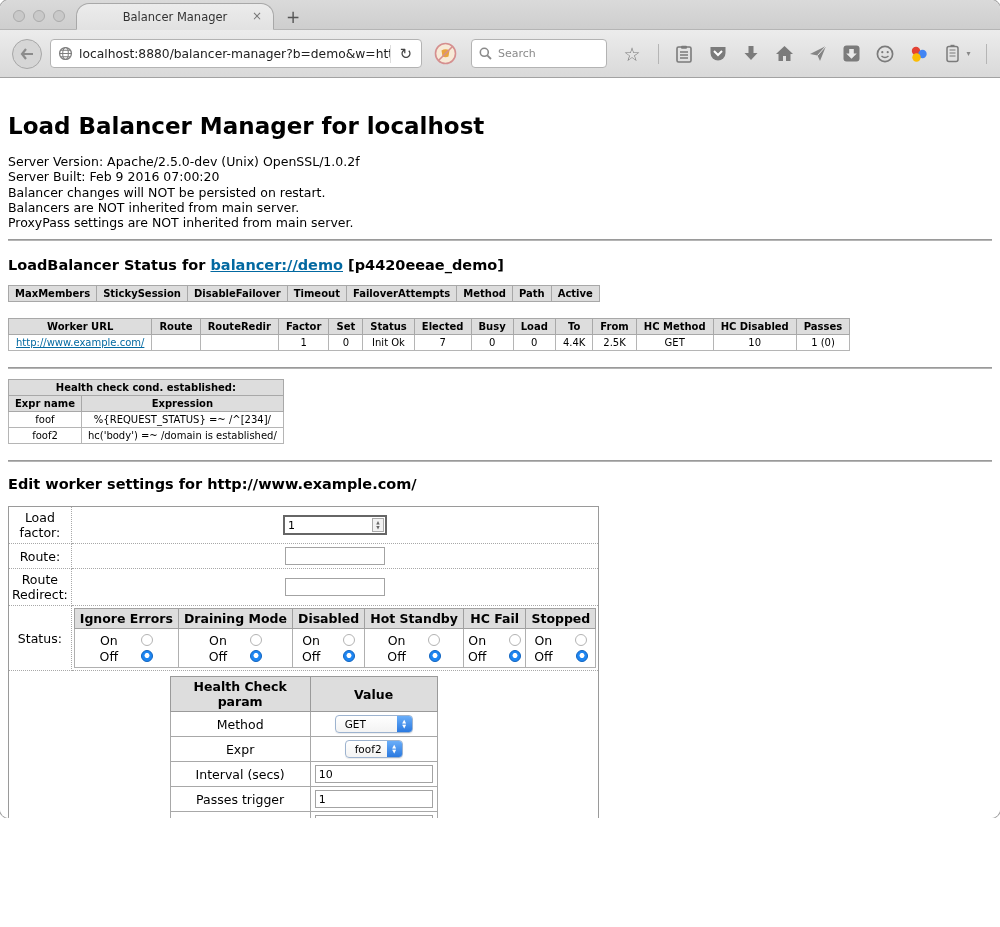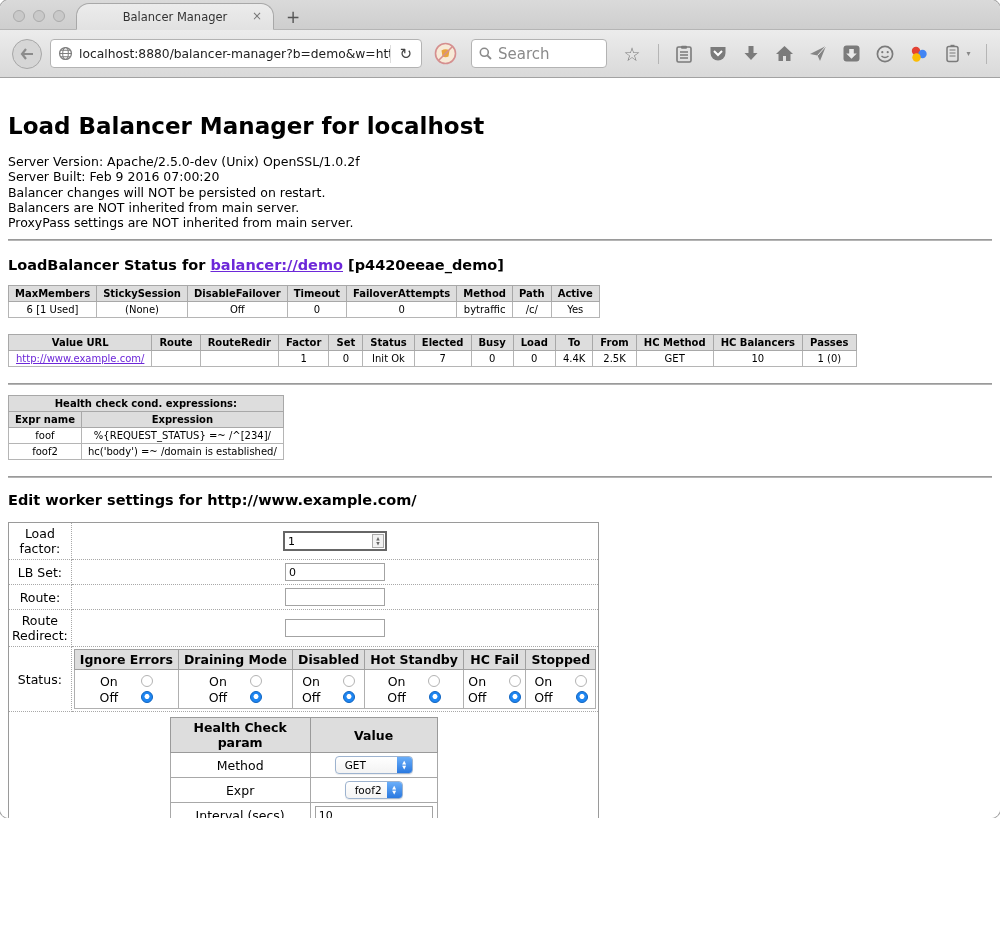--- a/index.html
+++ b/index.html
@@ -26,35 +26,35 @@
     display:flex; align-items:center; padding:0 12px; }
   .backbtn { width:30px; height:30px; border-radius:50%; background:#d6d6d6; border:1px solid #a7a7a7;
     display:flex; align-items:center; justify-content:center; flex:none; }
   .urlbar { width:372px; height:29px; background:#fff; border:1px solid #b3b3b3; border-radius:4px;
     display:flex; align-items:center; padding:0 7px; margin-left:8px; flex:none; overflow:hidden; }
   .url-text { font-size:12.3px; color:#222; white-space:nowrap; overflow:hidden; flex:1; margin-left:6px; }
   .reload { border-left:1px solid #ddd; padding:2px 2px 2px 8px; font-size:15px; color:#444; line-height:14px; }
   .blockicon { margin-left:12px; flex:none; }
   .searchbar { width:136px; height:29px; background:#fff; border:1px solid #b3b3b3; border-radius:4px;
     display:flex; align-items:center; padding:0 7px; gap:6px; margin-left:14px; flex:none; }
-  .search-ph { font-size:15px; color:#8a8a8a; }
+  .search-ph { font-size:11px; color:#8a8a8a; }
   .tool-icons { display:flex; align-items:center; gap:13.5px; margin-left:15px; color:#777; }
   .ticon { display:flex; align-items:center; justify-content:center; width:20px; height:22px; }
   .star-glyph { font-size:19px; color:#777; line-height:20px; }
   .caret { font-size:8px; color:#888; margin-left:-9px; }
   .vsep { width:1px; height:20px; background:#b5b5b5; margin:0 2px; }
 
   
   .content { padding:8px 8px; height:848px; overflow:hidden; background:#fff; color:#000; }
   h1.pg { font-size:23px; font-weight:bold; padding-top:27px; letter-spacing:0; }
   .info { margin-top:15px; font-size:12.5px; line-height:15.3px; }
   .hr { height:2px; background:#b4b4b4; border-top:1px solid #9a9a9a; margin:10px 0; }
   .sect { font-size:14.5px; font-weight:bold; margin:16px 0 12px; }
   .sect a { color:#551a8b; }
-  a.vlink { color:#6d28d9; text-decoration:underline; }
+  a.vlink { color:#0369a1; text-decoration:underline; }
 
   table.t { border-collapse:collapse; font-size:10px; border:1px solid #8f8f8f; margin-bottom:16px; }
   table.t th { background:#ddd; border:1px solid #a8a8a8; padding:2px 6px; font-weight:bold; text-align:center; white-space:nowrap; }
   table.t td { border:1px solid #b5b5b5; padding:2px 6px; text-align:center; white-space:nowrap; }
   table.worker td, table.worker th { padding:2px 7px; }
 
   
   table.form { border-collapse:collapse; width:564px; border:1px solid #9a9a9a; font-size:12.5px; margin-top:14px; }
   table.form > tbody > tr > td { border:1px dotted #a8a8a8; padding:3px; text-align:center; vertical-align:middle; }
   td.lbl { width:101px; }
@@ -231,49 +231,39 @@
           <tr>
         <th>MaxMembers</th>
         <th>StickySession</th>
         <th>DisableFailover</th>
         <th>Timeout</th>
         <th>FailoverAttempts</th>
         <th>Method</th>
         <th>Path</th>
         <th>Active</th>
       </tr>
-      <tr>
-        <td>6 [1 Used]</td>
-        <td>(None)</td>
-        <td>Off</td>
-        <td>0</td>
-        <td>0</td>
-        <td>bytraffic</td>
-        <td>/c/</td>
-        <td>Yes</td>
-      </tr>
     </tbody>
       </table>
 
     <table class="t worker">
       <tbody>
           <tr>
-        <th>Value URL</th>
+        <th>Worker URL</th>
         <th>Route</th>
         <th>RouteRedir</th>
         <th>Factor</th>
         <th>Set</th>
         <th>Status</th>
         <th>Elected</th>
         <th>Busy</th>
         <th>Load</th>
         <th>To</th>
         <th>From</th>
         <th>HC Method</th>
-        <th>HC Balancers</th>
+        <th>HC Disabled</th>
         <th>Passes</th>
 
       </tr>
       <tr>
         <td><a class="vlink" href="#">http://www.example.com/</a></td>
         <td></td>
         <td></td>
         <td>1</td>
         <td>0</td>
         <td>Init Ok</td>
@@ -288,21 +278,21 @@
 
       </tr>
     </tbody>
       </table>
 
     <div class="hr"></div>
 
     <table class="t" style="margin-top:6px">
       <tbody>
           <tr>
-        <th colspan="2">Health check cond. expressions:</th>
+        <th colspan="2">Health check cond. established:</th>
       </tr>
       <tr>
         <th>Expr name</th>
         <th>Expression</th>
       </tr>
       <tr>
         <td>foof</td>
         <td>%{REQUEST_STATUS} =~ /^[234]/</td>
       </tr>
       <tr>
@@ -322,24 +312,20 @@
         <td class="lbl">Load factor:</td>
         <td>
           <span class="ti num">
             <span>1</span>
             <span class="spin">
               <span>▲</span>
                   <span>▼</span>
             </span>
           </span>
         </td>
-      </tr>
-      <tr>
-        <td class="lbl">LB Set:</td>
-        <td><span class="ti">0</span></td>
       </tr>
       <tr>
         <td class="lbl">Route:</td>
         <td><span class="ti"></span></td>
       </tr>
       <tr>
         <td class="lbl">Route Redirect:</td>
         <td><span class="ti"></span></td>
       </tr>
       <tr>

